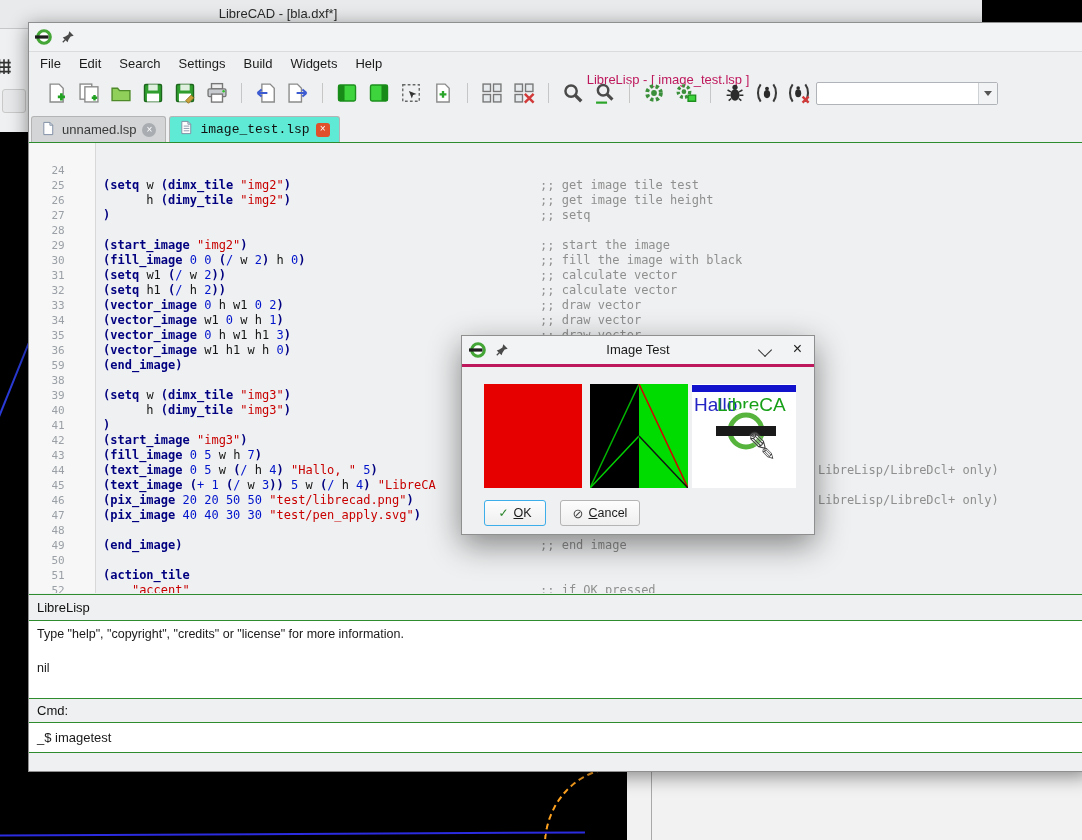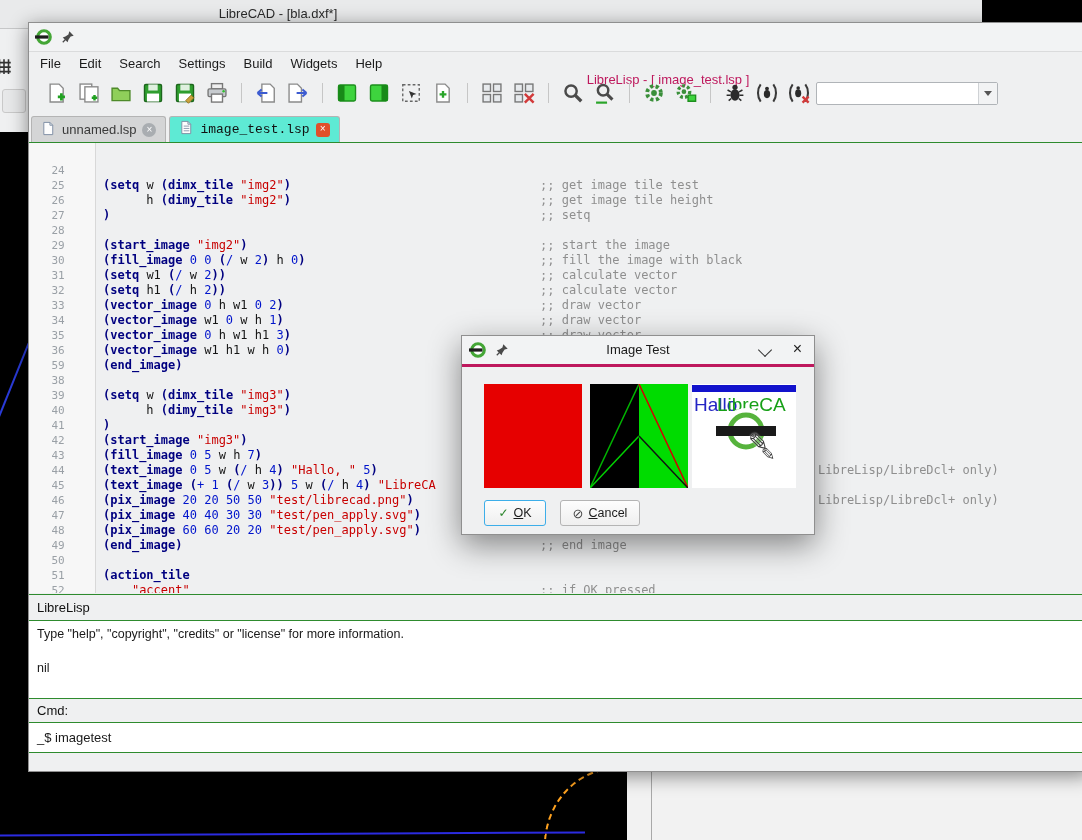--- a/index.html
+++ b/index.html
@@ -356,21 +356,21 @@
         <div class="crow"><span class="ln">38</span><span class="ccode"></span></div>
         <div class="crow"><span class="ln">39</span><span class="ccode"><span class="k">(</span><span class="k">setq</span> <span class="v">w</span> <span class="k">(</span><span class="k">dimx_tile</span> <span class="s">"img3"</span><span class="k">)</span></span></div>
         <div class="crow"><span class="ln">40</span><span class="ccode">      <span class="v">h</span> <span class="k">(</span><span class="k">dimy_tile</span> <span class="s">"img3"</span><span class="k">)</span></span></div>
         <div class="crow"><span class="ln">41</span><span class="ccode"><span class="k">)</span></span></div>
         <div class="crow"><span class="ln">42</span><span class="ccode"><span class="k">(</span><span class="k">start_image</span> <span class="s">"img3"</span><span class="k">)</span></span></div>
         <div class="crow"><span class="ln">43</span><span class="ccode"><span class="k">(</span><span class="k">fill_image</span> <span class="n">0</span> <span class="n">5</span> <span class="v">w</span> <span class="v">h</span> <span class="n">7</span><span class="k">)</span></span></div>
         <div class="crow"><span class="ln">44</span><span class="ccode"><span class="k">(</span><span class="k">text_image</span> <span class="n">0</span> <span class="n">5</span> <span class="v">w</span> <span class="k">(</span><span class="o">/</span> <span class="v">h</span> <span class="n">4</span><span class="k">)</span> <span class="s">"Hallo, "</span> <span class="n">5</span><span class="k">)</span></span><span class="ctail">LibreLisp/LibreDcl+ only)</span></div>
         <div class="crow"><span class="ln">45</span><span class="ccode"><span class="k">(</span><span class="k">text_image</span> <span class="k">(</span><span class="o">+</span> <span class="n">1</span> <span class="k">(</span><span class="o">/</span> <span class="v">w</span> <span class="n">3</span><span class="k">)</span><span class="k">)</span> <span class="n">5</span> <span class="v">w</span> <span class="k">(</span><span class="o">/</span> <span class="v">h</span> <span class="n">4</span><span class="k">)</span> <span class="s">"LibreCA</span></span></div>
         <div class="crow"><span class="ln">46</span><span class="ccode"><span class="k">(</span><span class="k">pix_image</span> <span class="n">20</span> <span class="n">20</span> <span class="n">50</span> <span class="n">50</span> <span class="s">"test/librecad.png"</span><span class="k">)</span></span><span class="ctail">LibreLisp/LibreDcl+ only)</span></div>
         <div class="crow"><span class="ln">47</span><span class="ccode"><span class="k">(</span><span class="k">pix_image</span> <span class="n">40</span> <span class="n">40</span> <span class="n">30</span> <span class="n">30</span> <span class="s">"test/pen_apply.svg"</span><span class="k">)</span></span></div>
-        <div class="crow"><span class="ln">48</span><span class="ccode"><span class="k">(</span><span class="k">pix_image</span> <span class="n">60</span> <span class="n">60</span> <span class="n">20</span> <span class="n">20</span> <span class="s">"test/pen_apply.svg"</span><span class="k">)</span></span></div>
+        <div class="crow"><span class="ln">48</span></div>
         <div class="crow"><span class="ln">49</span><span class="ccode"><span class="k">(</span><span class="k">end_image</span><span class="k">)</span></span><span class="cmt">;; end image</span></div>
         <div class="crow"><span class="ln">50</span><span class="ccode"></span></div>
         <div class="crow"><span class="ln">51</span><span class="ccode"><span class="k">(</span><span class="k">action_tile</span></span></div>
         <div class="crow"><span class="ln">52</span><span class="ccode">    <span class="s">"accent"</span></span><span class="cmt">;; if OK pressed</span></div>
       </div>
   </div>
 
   <div class="gline" style="top:571px"></div>
   <div class="panel-h" style="top:572px;height:25px;">
     <span>LibreLisp</span>

